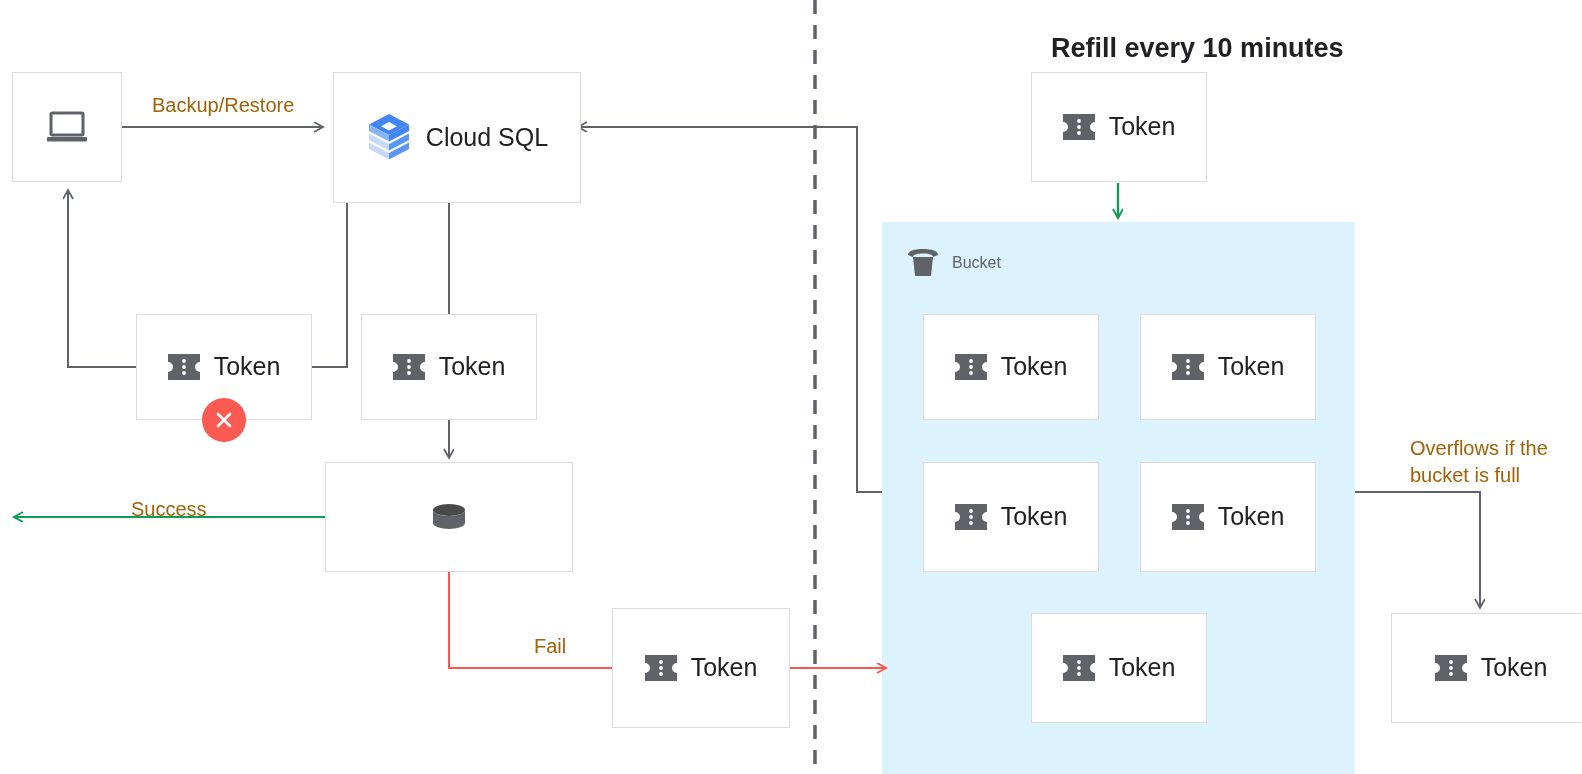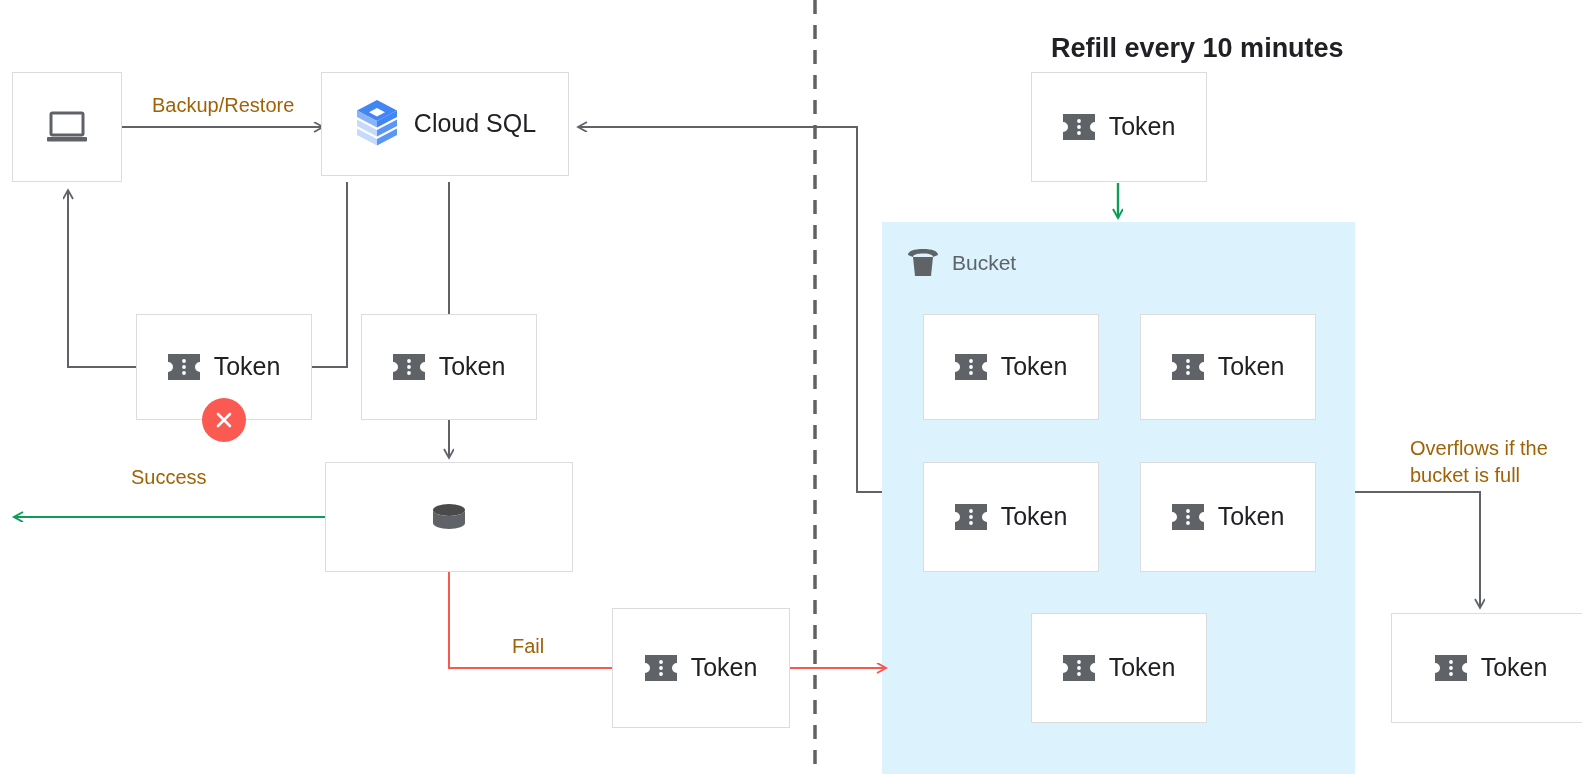--- a/index.html
+++ b/index.html
@@ -38,21 +38,21 @@
   
   #bucket-region{
     position:absolute;
     background:#dcf2fd;
   }
   #bucket-title{
     position:absolute;
     display:flex;
     align-items:center;
     gap:11px;
-    font-size:21px;
+    font-size:16px;
     color:#5f6368;
   }
 
   
   #refill-title{
     position:absolute;
     font-size:27px;
     font-weight:bold;
     color:#202124;
     white-space:nowrap;
@@ -127,21 +127,21 @@
 
   <div class="box" style="left:12px;top:72px;width:110px;height:110px;">
     <span>
       <svg class="laptop-ico" viewBox="0 0 42 34">
         <rect x="5" y="3" width="32" height="22" rx="1.5" fill="none" stroke="#5f6368" stroke-width="3"></rect>
         <rect x="1" y="27" width="40" height="4.5" rx="1" fill="#5f6368"></rect>
       </svg>
     </span>
   </div>
 
-  <div class="box" style="left:321px;top:72px;width:248px;height:104px;">
+  <div class="box" style="left:333px;top:72px;width:248px;height:131px;">
     <div class="inner">
       <span>
         <svg class="sql-ico" viewBox="0 0 46 52">
           <polygon points="23,2 43,12.5 23,23 3,12.5" fill="#4285f4"></polygon>
           <polygon points="23,10 31,14.2 23,18.4 15,14.2" fill="#ffffff"></polygon>
           <polygon points="3,12.5 23,23 23,29.5 3,19" fill="#8ab4f8"></polygon>
           <polygon points="43,12.5 23,23 23,29.5 43,19" fill="#4285f4"></polygon>
           <polygon points="3,21.5 23,32 23,38.5 3,28" fill="#c6dafc"></polygon>
           <polygon points="43,21.5 23,32 23,38.5 43,28" fill="#5b95f5"></polygon>
           <polygon points="3,30.5 23,41 23,47.5 3,37" fill="#c6dafc"></polygon>
@@ -313,20 +313,20 @@
             <circle cx="16" cy="13" r="1.9" fill="#fff"></circle>
             <circle cx="16" cy="19" r="1.9" fill="#fff"></circle>
         </svg>
       </span>
       <span class="node-label">Token</span>
     </div>
   </div>
 
   <div class="edge-label" style="left:152px;top:92px;">Backup/Restore</div>
 
-  <div class="edge-label" style="left:131px;top:464px;text-align:right;">Success</div>
-
-  <div class="edge-label" style="left:512px;top:633px;">Fail</div>
+  <div class="edge-label" style="left:131px;top:496px;text-align:right;">Success</div>
+
+  <div class="edge-label" style="left:534px;top:633px;">Fail</div>
 
   <div class="edge-label" style="left:1410px;top:435px;width:180px;">Overflows if the
 bucket is full</div>
 
 </div>
 
 </body></html>

